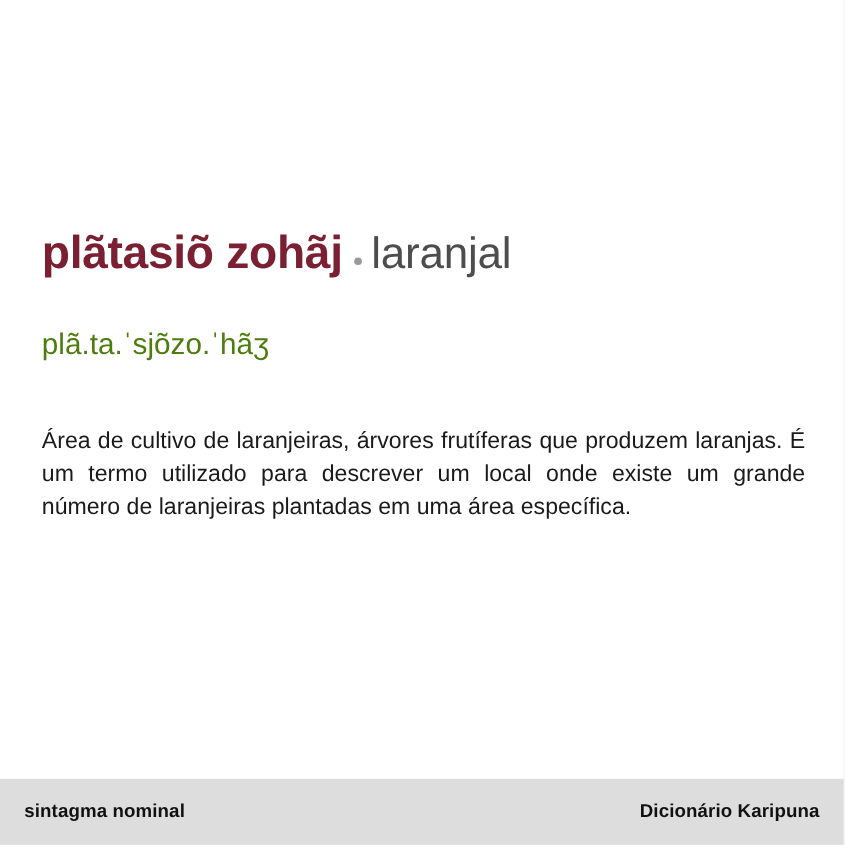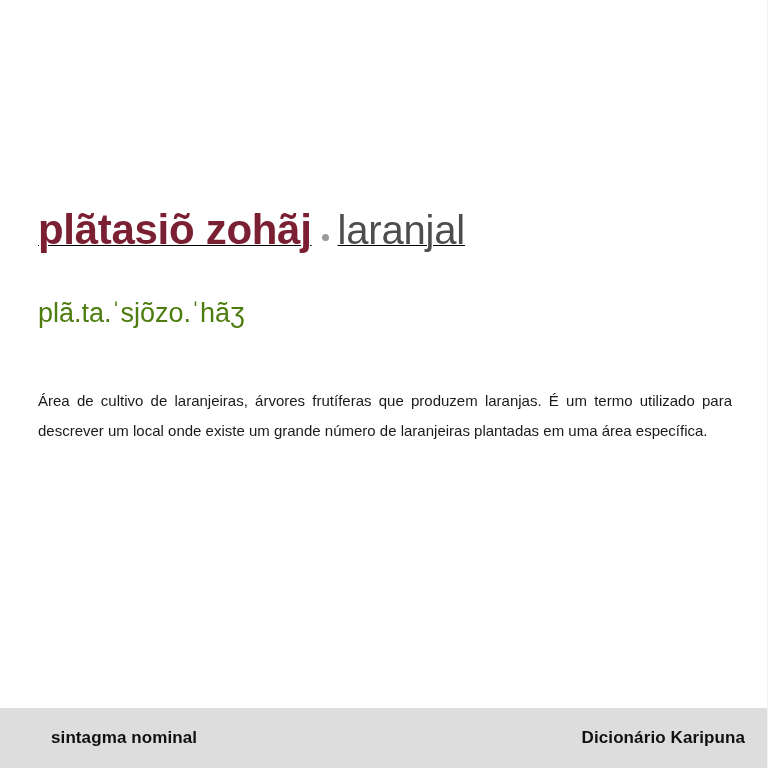--- a/index.html
+++ b/index.html
@@ -24,21 +24,20 @@
   }
 
   
   .headline {
     position: absolute;
     left: 38px;
     top: 206px;
     right: 20px;
     line-height: 1.12;
     white-space: nowrap;
-    text-decoration: underline;
   }
   .headword {
     font-size: 42px;
     font-weight: bold;
     color: #7b2033;
     letter-spacing: -0.3px;
   }
   .separator-dot {
     display: inline-block;
     vertical-align: middle;
@@ -67,21 +66,21 @@
     letter-spacing: 0px;
     white-space: nowrap;
   }
 
   
   .definition {
     position: absolute;
     left: 38px;
     top: 386px;
     width: 694px;
-    font-size: 15px;
+    font-size: 21px;
     line-height: 30px;
     color: #1a1a1a;
     text-align: justify;
     text-justify: inter-word;
   }
 
   
   .footer {
     position: absolute;
     left: 0;
@@ -94,21 +93,20 @@
     justify-content: space-between;
     padding: 0 22px;
     box-sizing: border-box;
   }
   .footer-left,
   .footer-right {
     font-size: 17px;
     font-weight: bold;
     color: #111111;
     letter-spacing: 0.1px;
-    margin-left: 29px;
   }
 </style>
 </head>
 <body>
 
 <div class="page">
 
   <div class="headline">
     <span class="headword">plãtasiõ zohãj</span><span class="separator-dot"></span><span class="translation">laranjal</span>
   </div>

